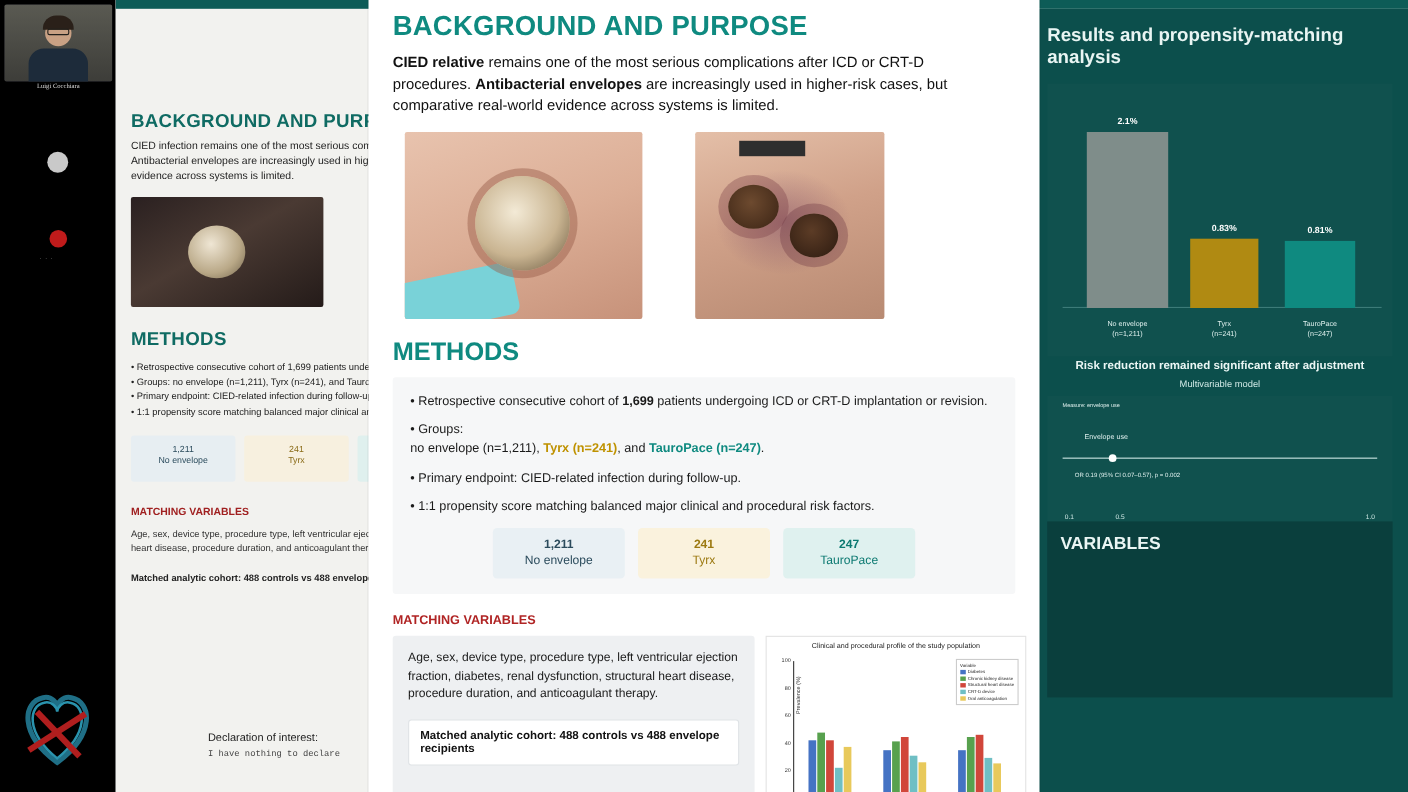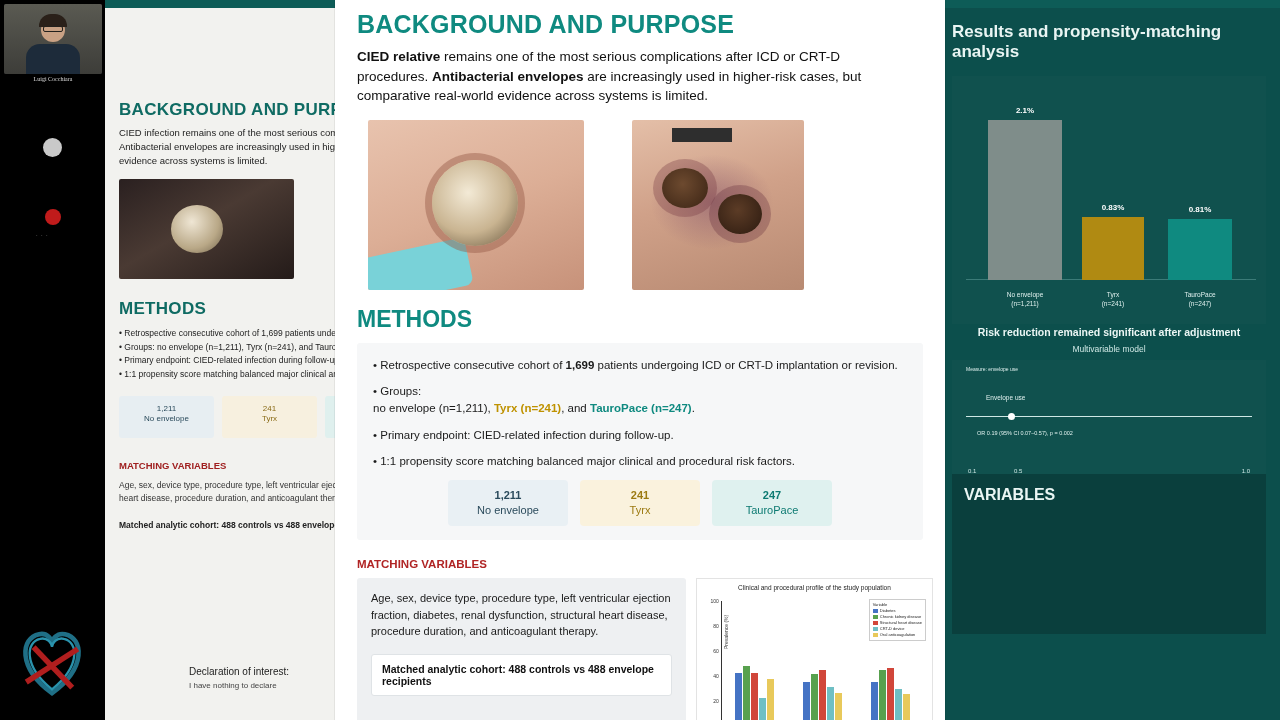--- a/index.html
+++ b/index.html
@@ -63,21 +63,21 @@
   .pl-card.c2 { background:#f7f0df; color:#8a6b17; }
   .pl-card.c3 { background:#dff0ee; color:#0c6f67; }
 
   .pl-mv-h { color:#a02020; font-weight:bold; font-size:9.5px; margin-top: 22px; }
   .pl-mv-body { font-size:8.5px; color:#333; line-height:1.6; margin-top:8px; width: 420px; }
   .pl-mv-note { font-size:8.5px; color:#222; margin-top:14px; font-weight:bold; }
 
   .declaration {
     position: absolute; left: 36px; bottom: 30px; font-size: 10px; color: #222; margin-left: 48px;
   }
-  .declaration .d2 { font-size: 8px; margin-top: 4px; color:#444; font-family:Liberation Sans, sans-serif; }
+  .declaration .d2 { font-size: 8px; margin-top: 4px; color:#444; font-family:Liberation Mono, monospace; }
 
   
   .poster-right {
     position: absolute; right: 0; top: 8px; width: 342px; height: 712px;
     background: #0c4f4c;
     color: #fff;
   }
   .pr-title { font-size: 17px; font-weight: bold; padding: 14px 0 0 14px; color:#e9f5f3; }
   .pr-sub { text-align:center; font-size: 10.5px; font-weight:bold; margin-top: 22px; color:#eaf6f4; }
   .chartbox {

